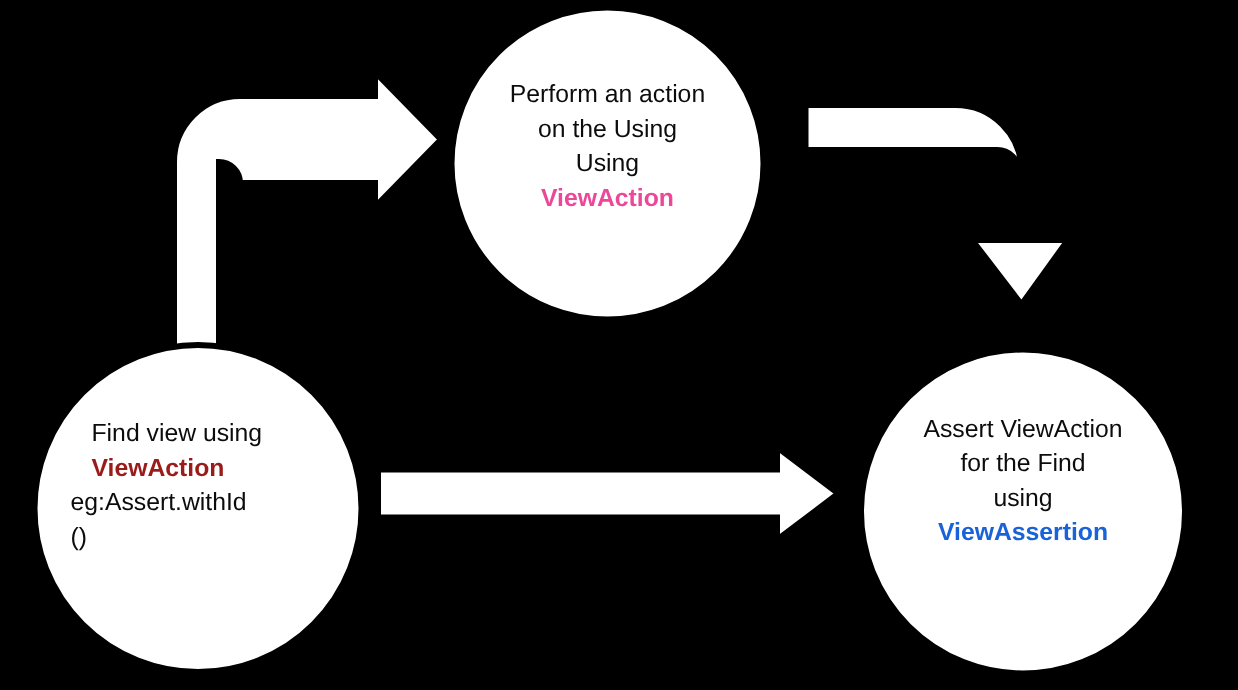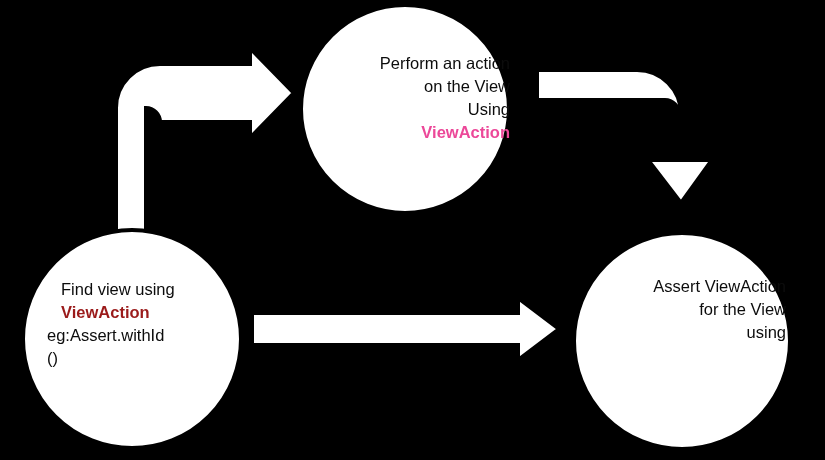--- a/index.html
+++ b/index.html
@@ -28,21 +28,21 @@
     flex-direction: column;
     justify-content: center;
     pointer-events: none;
   }
   .node-line {
     font-size: 16.5px;
     line-height: 23px;
     color: #0c0c0c;
     white-space: nowrap;
   }
-  .tc-center { text-align: right; }
+  .tc-center { text-align: center; }
   .tc-left   { text-align: left; justify-content: flex-end; }
   .em {
     font-weight: bold;
   }
   
   #text-action   { left: 300px; top: 52px;  width: 210px; }
   #text-matcher  { left: 47px;  top: 278px; width: 190px; }
   #text-assert   { left: 578px; top: 275px; width: 208px; }
 </style>
 </head>
@@ -91,31 +91,32 @@
              L 252,345
              Z" fill="#ffffff" stroke="#000000" stroke-width="4" stroke-linejoin="miter"></path>
 
     <circle cx="405" cy="109" r="104" fill="#ffffff" stroke="#000000" stroke-width="4"></circle>
     <circle cx="132" cy="339" r="109" fill="#ffffff" stroke="#000000" stroke-width="4"></circle>
     <circle cx="682" cy="341" r="108" fill="#ffffff" stroke="#000000" stroke-width="4"></circle>
   </svg>
 
   <div class="node-text tc-center" id="text-action">
     <div class="node-line">Perform an action</div>
-    <div class="node-line">on the View</div>
+    <div class="node-line">on the Using</div>
     <div class="node-line">Using</div>
     <div class="node-line em" style="color: #ec4899;">ViewAction</div>
   </div>
 
   <div class="node-text tc-left" id="text-matcher">
     <div class="node-line" style="padding-left:14px;">Find view using</div>
     <div class="node-line em" style="padding-left: 14px; color: rgb(155, 27, 27);">ViewAction</div>
     <div class="node-line">eg:Assert.withId</div>
     <div class="node-line">()</div>
   </div>
 
   <div class="node-text tc-center" id="text-assert">
     <div class="node-line">Assert ViewAction</div>
-    <div class="node-line">for the View</div>
+    <div class="node-line">for the Find</div>
     <div class="node-line">using</div>
+    <div class="node-line em" style="color: rgb(26, 98, 216);">ViewAssertion</div>
   </div>
 
 </div>
 
 </body></html>

